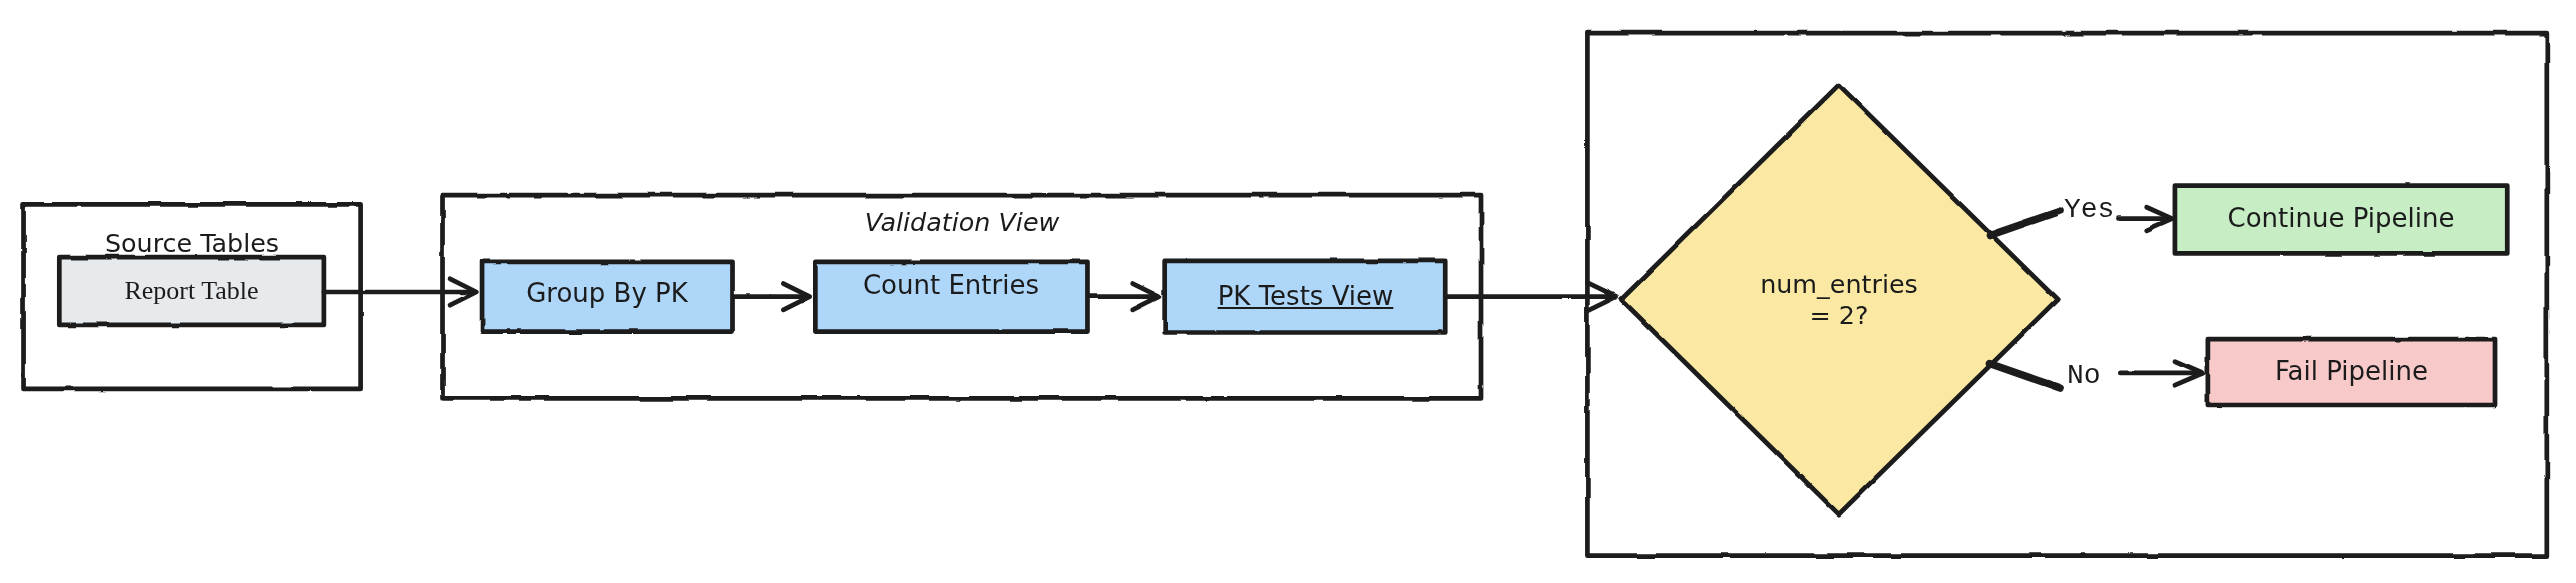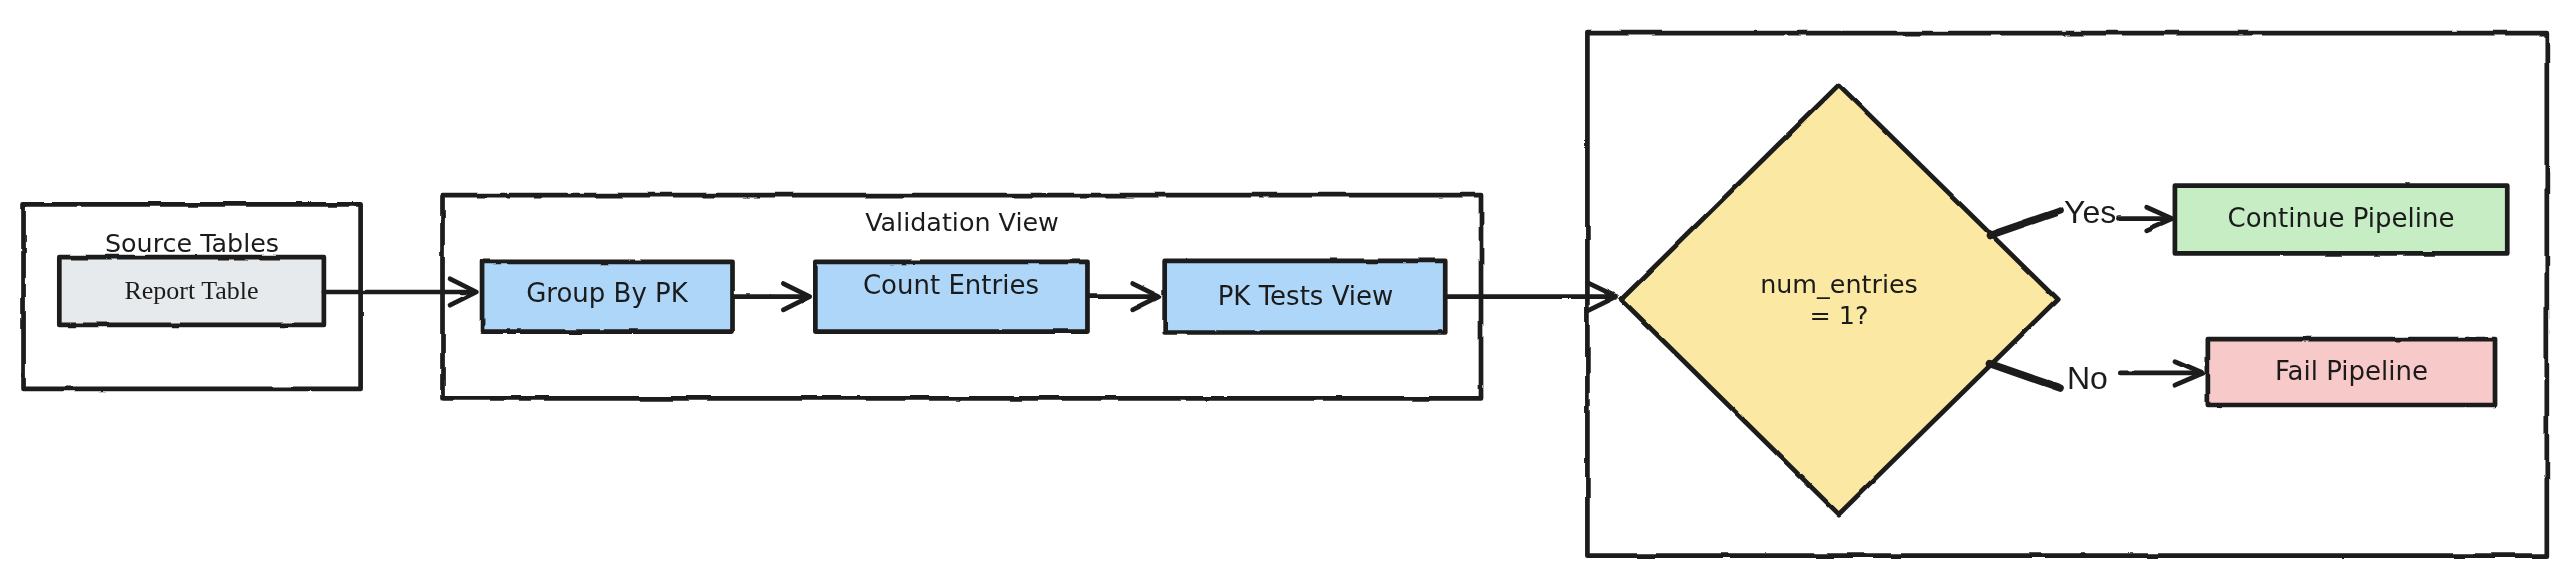--- a/index.html
+++ b/index.html
@@ -41,22 +41,22 @@
     position: absolute;
     color: #1b1b1b;
     font-size: 25.4px;
     font-family: "DejaVu Sans", sans-serif;
     white-space: nowrap;
     text-align: center;
   }
   .edge-label {
     position: absolute;
     color: #1b1b1b;
-    font-size: 32px;
-    font-family: Liberation Sans, sans-serif;
+    font-size: 28px;
+    font-family: Liberation Mono, monospace;
     white-space: nowrap;
   }
   .box-text {
     font-size: 26px;
   }
   .diamond-text {
     font-size: 25.4px;
   }
 </style>
 </head>
@@ -123,33 +123,33 @@
       <g>
         <path d="M 2113 386 L 2188 412" stroke-width="8"></path>
         <path d="M 2252 396 L 2338 396"></path>
         <path d="M 2310 383 L 2340 396 L 2310 409"></path>
       </g>
     </g>
   </svg>
 
   <div class="group-title" style="left:23.5px; top:228px; width:337px;">Source Tables</div>
 
-  <div class="group-title" style="left:443px; top:207px; width:1038px;">Validation View</div>
+  <div class="group-title" style="left:443px; top:207px; width:1038px;font-style:italic;">Validation View</div>
 
 
   <div class="node-label box-text" style="left:59px; top:257px; width:265px; height:68px;font-family:Liberation Serif, serif;">Report Table</div>
 
   <div class="node-label box-text" style="left:482px; top:259px; width:250px; height:70px;">Group By PK</div>
 
   <div class="node-label box-text" style="left:815px; top:251px; width:272px; height:70px;">Count Entries</div>
 
-  <div class="node-label box-text" style="left:1165px; top:261px; width:281px; height:72px;">PK Tests View</div>
+  <div class="node-label box-text" style="left:1165px; top:261px; width:281px; height:72px;text-decoration:underline;">PK Tests View</div>
 
   <div class="node-label diamond-text" style="left:1621px; top:85px; width:436px; height:429px;">num_entries
-= 1?</div>
+= 2?</div>
 
   <div class="node-label box-text" style="left:2208px; top:339px; width:287px; height:66px;">Fail Pipeline</div>
 
   <div class="node-label box-text" style="left:2175px; top:185px; width:332px; height:68px;">Continue Pipeline</div>
 
   <div class="edge-label" style="left:2064px; top:194px;">Yes</div>
 
   <div class="edge-label" style="left:2067px; top:360px;">No</div>
 
 </div>

